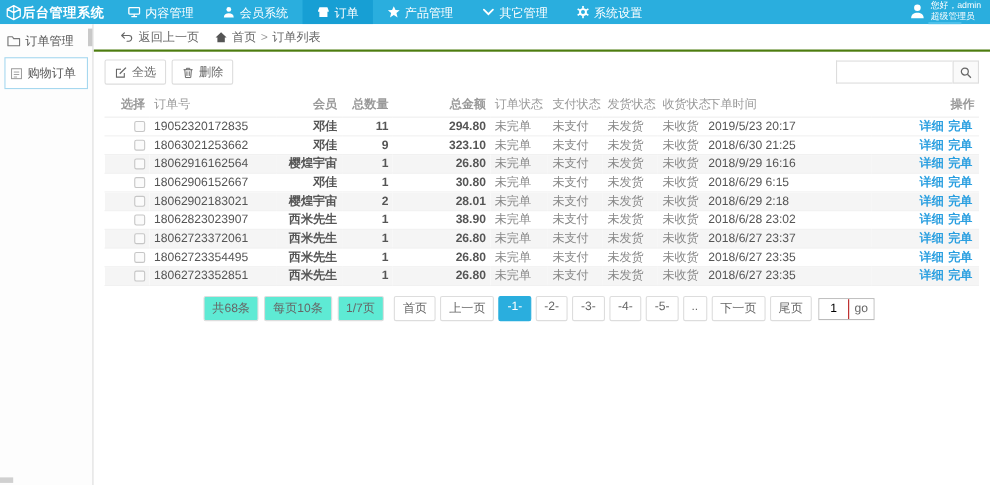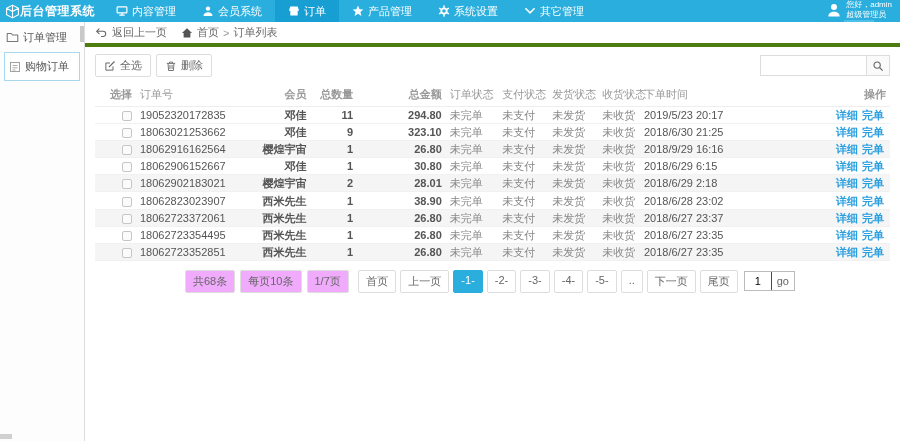--- a/index.html
+++ b/index.html
@@ -25,21 +25,21 @@
   .sidebar { width:85px; flex:0 0 85px; border-right:1px solid #ddd; background:#fdfdfd; position:relative; }
   .side-header { display:flex; align-items:center; gap:4px; padding:8px 5px 7px 6px; font-size:11px; color:#555; }
   .side-item { margin:0 4px; border:1px solid #a6d8ef; background:#fff; display:flex; align-items:center; gap:4px;
     padding:6px 4px; font-size:11px; color:#555; cursor:pointer; }
   .side-thumb { position:absolute; top:4px; right:0; width:4px; height:16px; background:#c9c9c9; }
   .hscroll-bit { position:absolute; left:0; bottom:2px; width:12px; height:5px; background:#d0d0d0; }
 
   .main { flex:1; display:flex; flex-direction:column; min-width:0; background:#fff; }
 
   
-  .crumb-bar { height:25px; flex:0 0 25px; border-bottom:4px solid #4d7c0f; display:flex; align-items:center; padding:0 10px; font-size:11px; color:#666; }
+  .crumb-bar { height:25px; flex:0 0 25px; border-bottom:2px solid #4d7c0f; display:flex; align-items:center; padding:0 24px; font-size:11px; color:#666; }
   .back-btn { display:flex; align-items:center; gap:4px; cursor:pointer; }
   .crumbs { display:flex; align-items:center; gap:4px; margin-left:14px; }
   .crumb-link { cursor:pointer; }
   .crumb-sep { color:#999; }
 
   
   .toolbar { display:flex; align-items:center; padding:7px 10px 6px 10px; }
   .tbtn { display:inline-flex; align-items:center; gap:4px; border:1px solid #ddd; background:#fff; color:#666;
     font-size:11px; padding:3px 8px; border-radius:2px; margin-right:5px; cursor:pointer; }
   .searchbox { margin-left:auto; display:flex; align-items:stretch; }
@@ -52,21 +52,21 @@
   tbody td { color:#555; padding:2px 4px; height:16px; line-height:12px; border-bottom:1px solid #f1f1f1; white-space:nowrap; overflow:hidden; }
   tr.stripe td { background:#f5f5f5; }
   .c-center { text-align:right;font-weight:bold; }
   .muted { color:#888; }
   td a { color:#2a9fe0; text-decoration:none; cursor:pointer; margin:0 2px; }
   .cb { display:inline-block; width:10px; height:10px; border:1px solid #c6c6c6; background:#fbfbfb; border-radius:2px; vertical-align:middle; cursor:pointer; }
 
   
   .table-footer { display:flex; align-items:center; margin-top:9px; padding:0 10px; font-size:11px; color:#666; }
   .count-group { margin-left:90px; display:flex; }
-  .fbox { border:1px solid #ddd; background:#f0abfc; padding:3px 7px; margin-right:5px; border-radius:2px; white-space:nowrap; }
+  .fbox { border:1px solid #ddd; background:#5eead4; padding:3px 7px; margin-right:5px; border-radius:2px; white-space:nowrap; }
   .pager { margin-left:auto; margin-right:95px; display:flex; align-items:center; }
   .pbtn { border:1px solid #ddd; background:#fff; color:#666; padding:3px 7px; margin-left:4px; border-radius:2px; cursor:pointer; white-space:nowrap; }
   .pbtn.active { background:#2aaede; border-color:#2aaede; color:#fff; }
   .goto { display:inline-flex; margin-left:6px; border:1px solid #bbb; height:20px; background:#fff; }
   .goto input { width:26px; border:none; outline:none; text-align:center; font-size:11px; }
   .goto .go-btn { border:none; border-left:1px solid #b91c1c; background:#fff; color:#666; font-size:11px; padding:0 5px; cursor:pointer; }
 </style>
 </head>
 <body>
 
@@ -113,40 +113,40 @@
         <span style="display:flex">
           <svg width="12" height="12" viewBox="0 0 16 16">
               <polygon points="8,0.8 10.1,5.6 15.2,5.9 11.2,9.2 12.6,14.6 8,11.6 3.4,14.6 4.8,9.2 0.8,5.9 5.9,5.6" fill="#fff"></polygon>
             </svg>
         </span>
         <span>产品管理</span>
       </div>
       <div class="nav-item">
         <span style="display:flex">
           <svg width="12" height="12" viewBox="0 0 16 16">
+              <path d="M2.5 5l5.5 5.5L13.5 5" fill="none" stroke="#fff" stroke-width="2.2" stroke-linecap="round"></path>
+            </svg>
+        </span>
+        <span>其它管理</span>
+      </div>
+      <div class="nav-item">
+        <span style="display:flex">
+          <svg width="12" height="12" viewBox="0 0 16 16">
               <g fill="#fff">
                 <rect x="7" y="0.5" width="2" height="3.4"></rect>
                 <rect x="7" y="0.5" width="2" height="3.4" transform="rotate(60 8 8)"></rect>
                 <rect x="7" y="0.5" width="2" height="3.4" transform="rotate(120 8 8)"></rect>
                 <rect x="7" y="0.5" width="2" height="3.4" transform="rotate(180 8 8)"></rect>
                 <rect x="7" y="0.5" width="2" height="3.4" transform="rotate(240 8 8)"></rect>
                 <rect x="7" y="0.5" width="2" height="3.4" transform="rotate(300 8 8)"></rect>
               </g>
               <circle cx="8" cy="8" r="3.6" fill="none" stroke="#fff" stroke-width="2.4"></circle>
             </svg>
         </span>
         <span>系统设置</span>
-      </div>
-      <div class="nav-item">
-        <span style="display:flex">
-          <svg width="12" height="12" viewBox="0 0 16 16">
-              <path d="M2.5 5l5.5 5.5L13.5 5" fill="none" stroke="#fff" stroke-width="2.2" stroke-linecap="round"></path>
-            </svg>
-        </span>
-        <span>其它管理</span>
       </div>
     </nav>
     <div class="user">
       <div class="user-meta">
         <span style="display:flex">
           <svg width="16" height="16" viewBox="0 0 16 16">
               <circle cx="8" cy="5" r="3" fill="#fff"></circle>
               <path d="M2.3 14.5c0-3.3 2.6-4.8 5.7-4.8s5.7 1.5 5.7 4.8z" fill="#fff"></path>
             </svg>
         </span>

